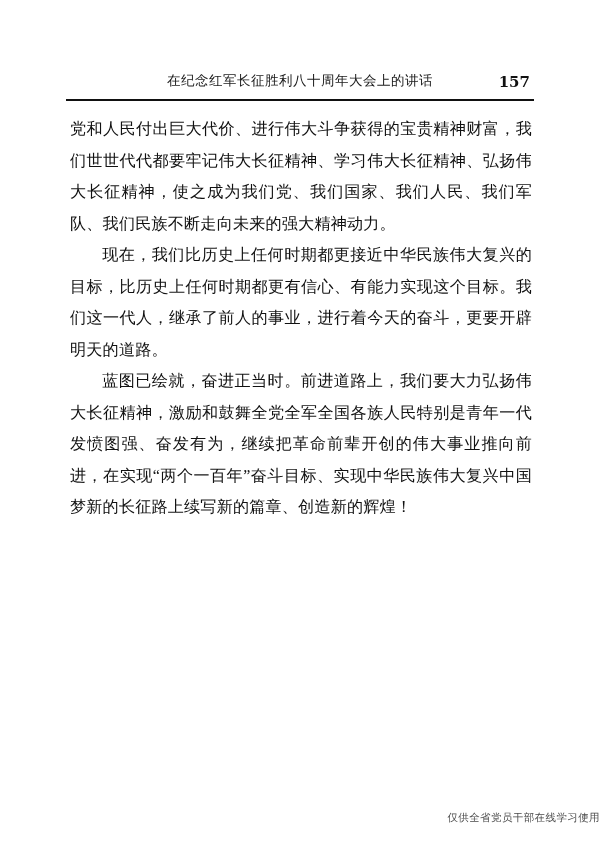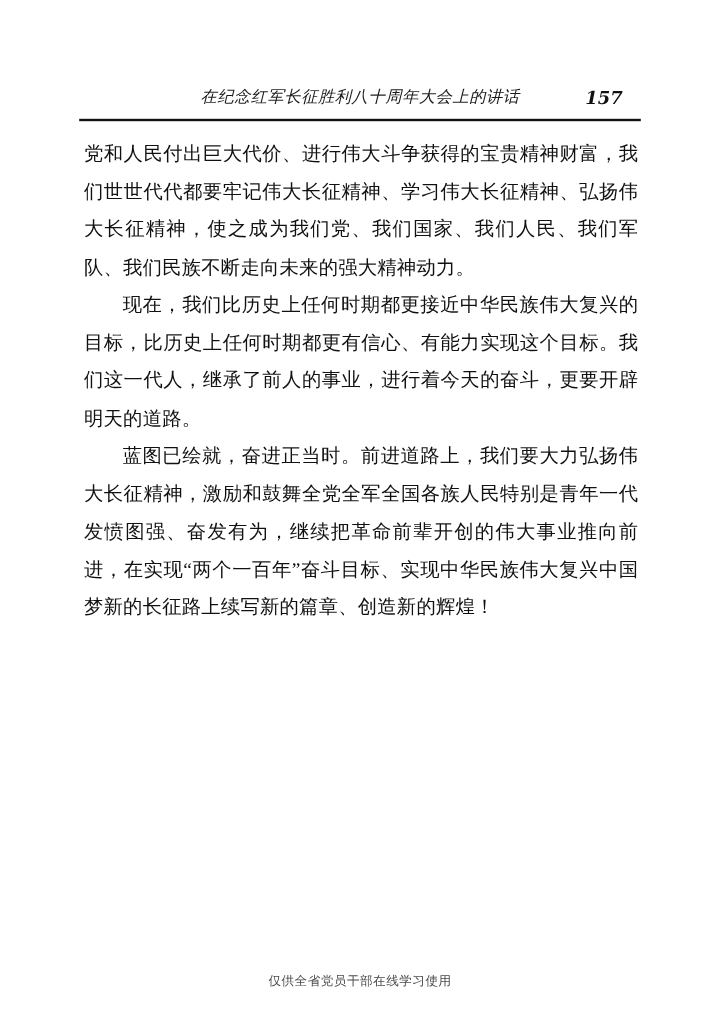--- a/index.html
+++ b/index.html
@@ -21,38 +21,37 @@
     padding: 0;
   }
   .header {
     position: absolute;
     left: 70px;
     right: 70px;
     top: 72px;
     display: flex;
     align-items: center;
     justify-content: center;
-    font-style: italic;
   }
   .header-inner {
     position: relative;
     width: 100%;
     display: flex;
     justify-content: center;
     align-items: flex-end;
   }
   .running-title {
     font-size: 13.5px;
     letter-spacing: 0.5px;
     color: #1a1a1a;
     white-space: nowrap;
   }
   .folio {
     position: absolute;
-    right: 11px;
+    right: 0;
     bottom: -1px;
     font-size: 15px;
     font-weight: bold;
     font-family: "DejaVu Serif", "Liberation Serif", serif;
     color: #111111;
   }
   .rule {
     position: absolute;
     left: 66px;
     right: 66px;
@@ -77,21 +76,21 @@
     font-family: Liberation Serif, serif;
   }
   .body-text p.noindent {
     text-indent: 0;
   }
   .footer {
     position: absolute;
     left: 0;
     right: 0;
     bottom: 18px;
-    text-align: center;
+    text-align: right;
     font-size: 10.5px;
     color: #4a4a4a;
     font-family: "DejaVu Sans", "Liberation Sans", sans-serif;
     letter-spacing: 0.4px;
     margin-top: 42px;
   }
 </style>
 </head>
 <body>
 

